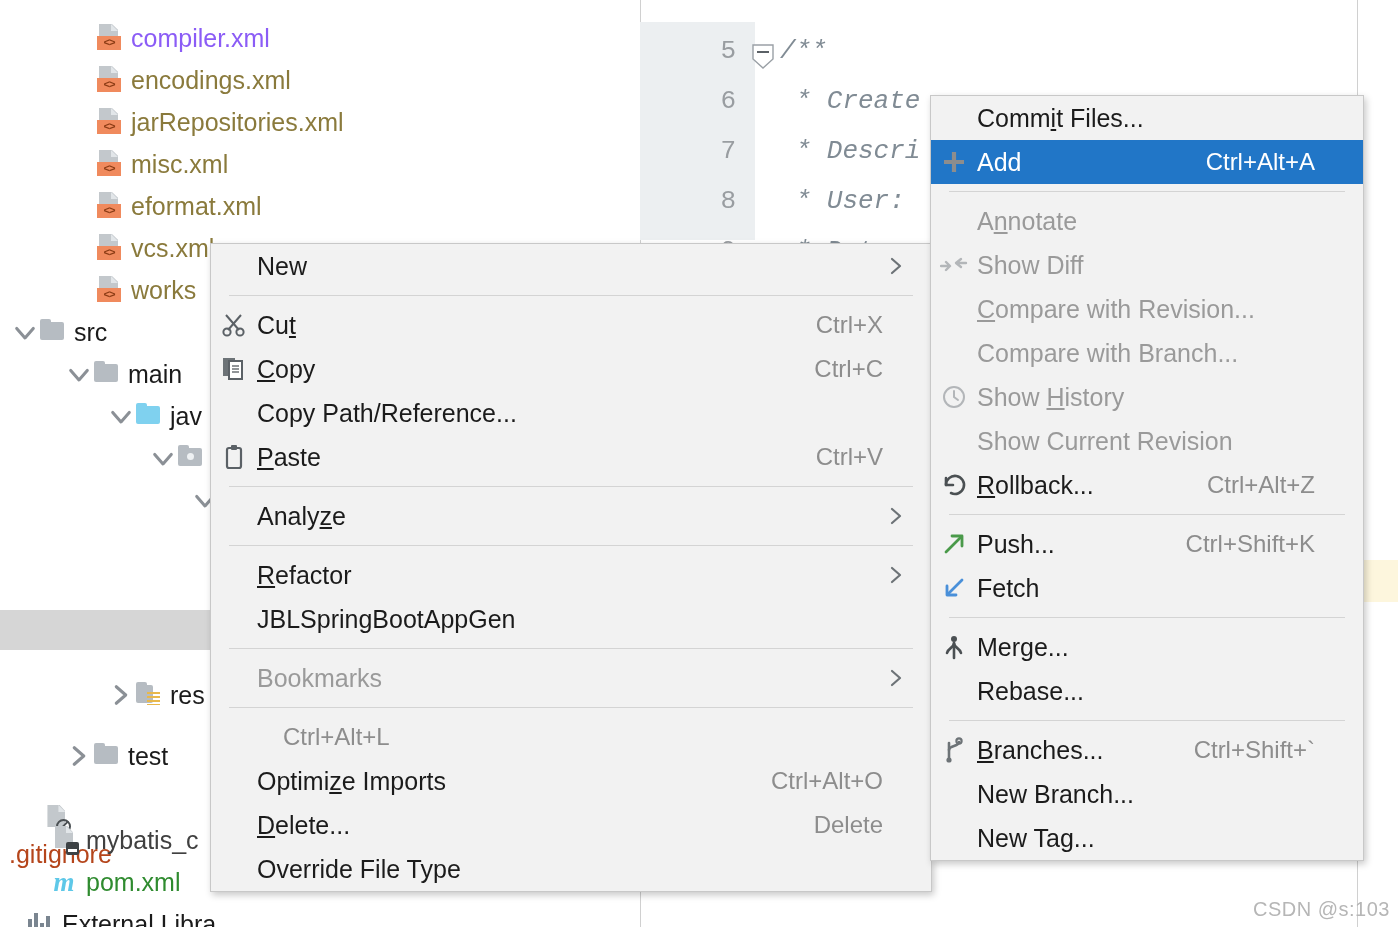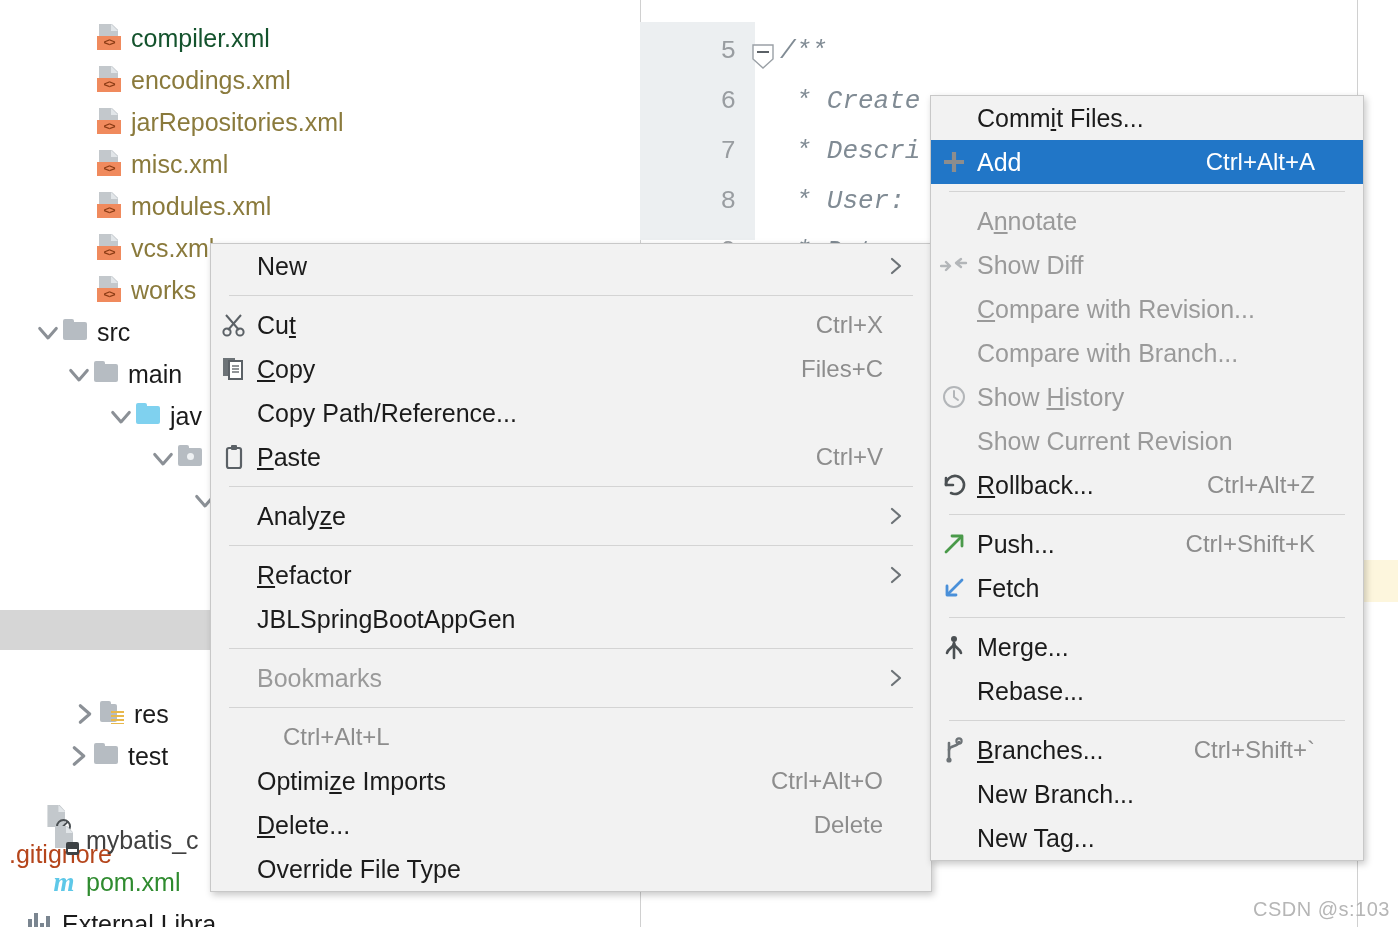--- a/index.html
+++ b/index.html
@@ -90,21 +90,21 @@
   <div class="tree">
     <div class="sel-band" id="sel-band" style="top: 610px;"></div>
     <div id="tree-rows">
         <div class="trow" style="top: 18px; padding-left: 69px;">
           <span class="chev"></span>
           <span class="ico ico-xml">
             <span class="page"></span>
             <span class="corner"></span>
             <span class="badge">&lt;&gt;</span>
           </span>
-          <span class="lbl" style="color:#14532d">compiler.xml</span>
+          <span class="lbl" style="color:#8b5cf6">compiler.xml</span>
         </div>
         <div class="trow" style="top: 60px; padding-left: 69px;">
           <span class="chev"></span>
           <span class="ico ico-xml">
             <span class="page"></span>
             <span class="corner"></span>
             <span class="badge">&lt;&gt;</span>
           </span>
           <span class="lbl" style="color:#8a7a3c">encodings.xml</span>
         </div>
@@ -126,41 +126,41 @@
           </span>
           <span class="lbl" style="color:#8a7a3c">misc.xml</span>
         </div>
         <div class="trow" style="top: 186px; padding-left: 69px;">
           <span class="chev"></span>
           <span class="ico ico-xml">
             <span class="page"></span>
             <span class="corner"></span>
             <span class="badge">&lt;&gt;</span>
           </span>
-          <span class="lbl" style="color:#8a7a3c">modules.xml</span>
+          <span class="lbl" style="color:#8a7a3c">eformat.xml</span>
         </div>
         <div class="trow" style="top: 228px; padding-left: 69px;">
           <span class="chev"></span>
           <span class="ico ico-xml">
             <span class="page"></span>
             <span class="corner"></span>
             <span class="badge">&lt;&gt;</span>
           </span>
           <span class="lbl" style="color:#8a7a3c">vcs.xml</span>
         </div>
         <div class="trow" style="top: 270px; padding-left: 69px;">
           <span class="chev"></span>
           <span class="ico ico-xml">
             <span class="page"></span>
             <span class="corner"></span>
             <span class="badge">&lt;&gt;</span>
           </span>
           <span class="lbl" style="color:#8a7a3c">works</span>
         </div>
-        <div class="trow" style="top: 312px; padding-left: 35px; text-align: center;">
+        <div class="trow" style="top: 312px; padding-left: 12px; text-align: center;">
           <span class="chev">
             <svg width="26" height="26" viewBox="0 0 22 22">
               <path d="M4 8 L11 16 L18 8" fill="none" stroke="#8b9096" stroke-width="2.6" stroke-linecap="round" stroke-linejoin="round"></path>
             </svg>
           </span>
           <span class="ico ico-folder">
             <span class="tab"></span>
             <span class="f"></span>
           </span>
           <span class="lbl" style="color:#1b1b1b">src</span>
@@ -204,21 +204,21 @@
         </div>
         <div class="trow" style="top: 480px; padding-left: 192px;">
           <span class="chev">
             <svg width="26" height="26" viewBox="0 0 22 22">
               <path d="M4 8 L11 16 L18 8" fill="none" stroke="#8b9096" stroke-width="2.6" stroke-linecap="round" stroke-linejoin="round"></path>
             </svg>
           </span>
           <span class="ico"></span>
           <span class="lbl" style="color:#1b1b1b"></span>
         </div>
-        <div class="trow" style="top: 694px; padding-left: 72px;">
+        <div class="trow" style="top: 675px; padding-left: 108px;">
           <span class="chev">
             <svg width="26" height="26" viewBox="0 0 22 22">
               <path d="M7 4 L15 11 L7 18" fill="none" stroke="#8b9096" stroke-width="2.6" stroke-linecap="round" stroke-linejoin="round"></path>
             </svg>
           </span>
           <span class="ico ico-folder">
             <span class="tab"></span>
             <span class="f" style="width:17px"></span>
             <span class="lines"></span>
           </span>
@@ -322,21 +322,21 @@
       </div>
       <div class="mi">
         <span class="micon">
           <svg width="24" height="26" viewBox="0 0 24 26">
             <rect x="1" y="2" width="12" height="18" fill="#6d7377"></rect>
             <rect x="7" y="5" width="13" height="18" fill="#fff" stroke="#5b6166" stroke-width="2"></rect>
             <path d="M10 10h7M10 13h7M10 16h7" stroke="#6d7377" stroke-width="1.6"></path>
           </svg>
         </span>
         <span class="mlabel"><u>C</u>opy</span>
-        <span class="mkey">Files+C</span>
+        <span class="mkey">Ctrl+C</span>
         <span class="marrow"></span>
       </div>
       <div class="mi">
         <span class="micon"></span>
         <span class="mlabel">Copy Path/Reference...</span>
         <span class="marrow"></span>
       </div>
       <div class="mi">
         <span class="micon">
           <svg width="20" height="26" viewBox="0 0 20 26">

